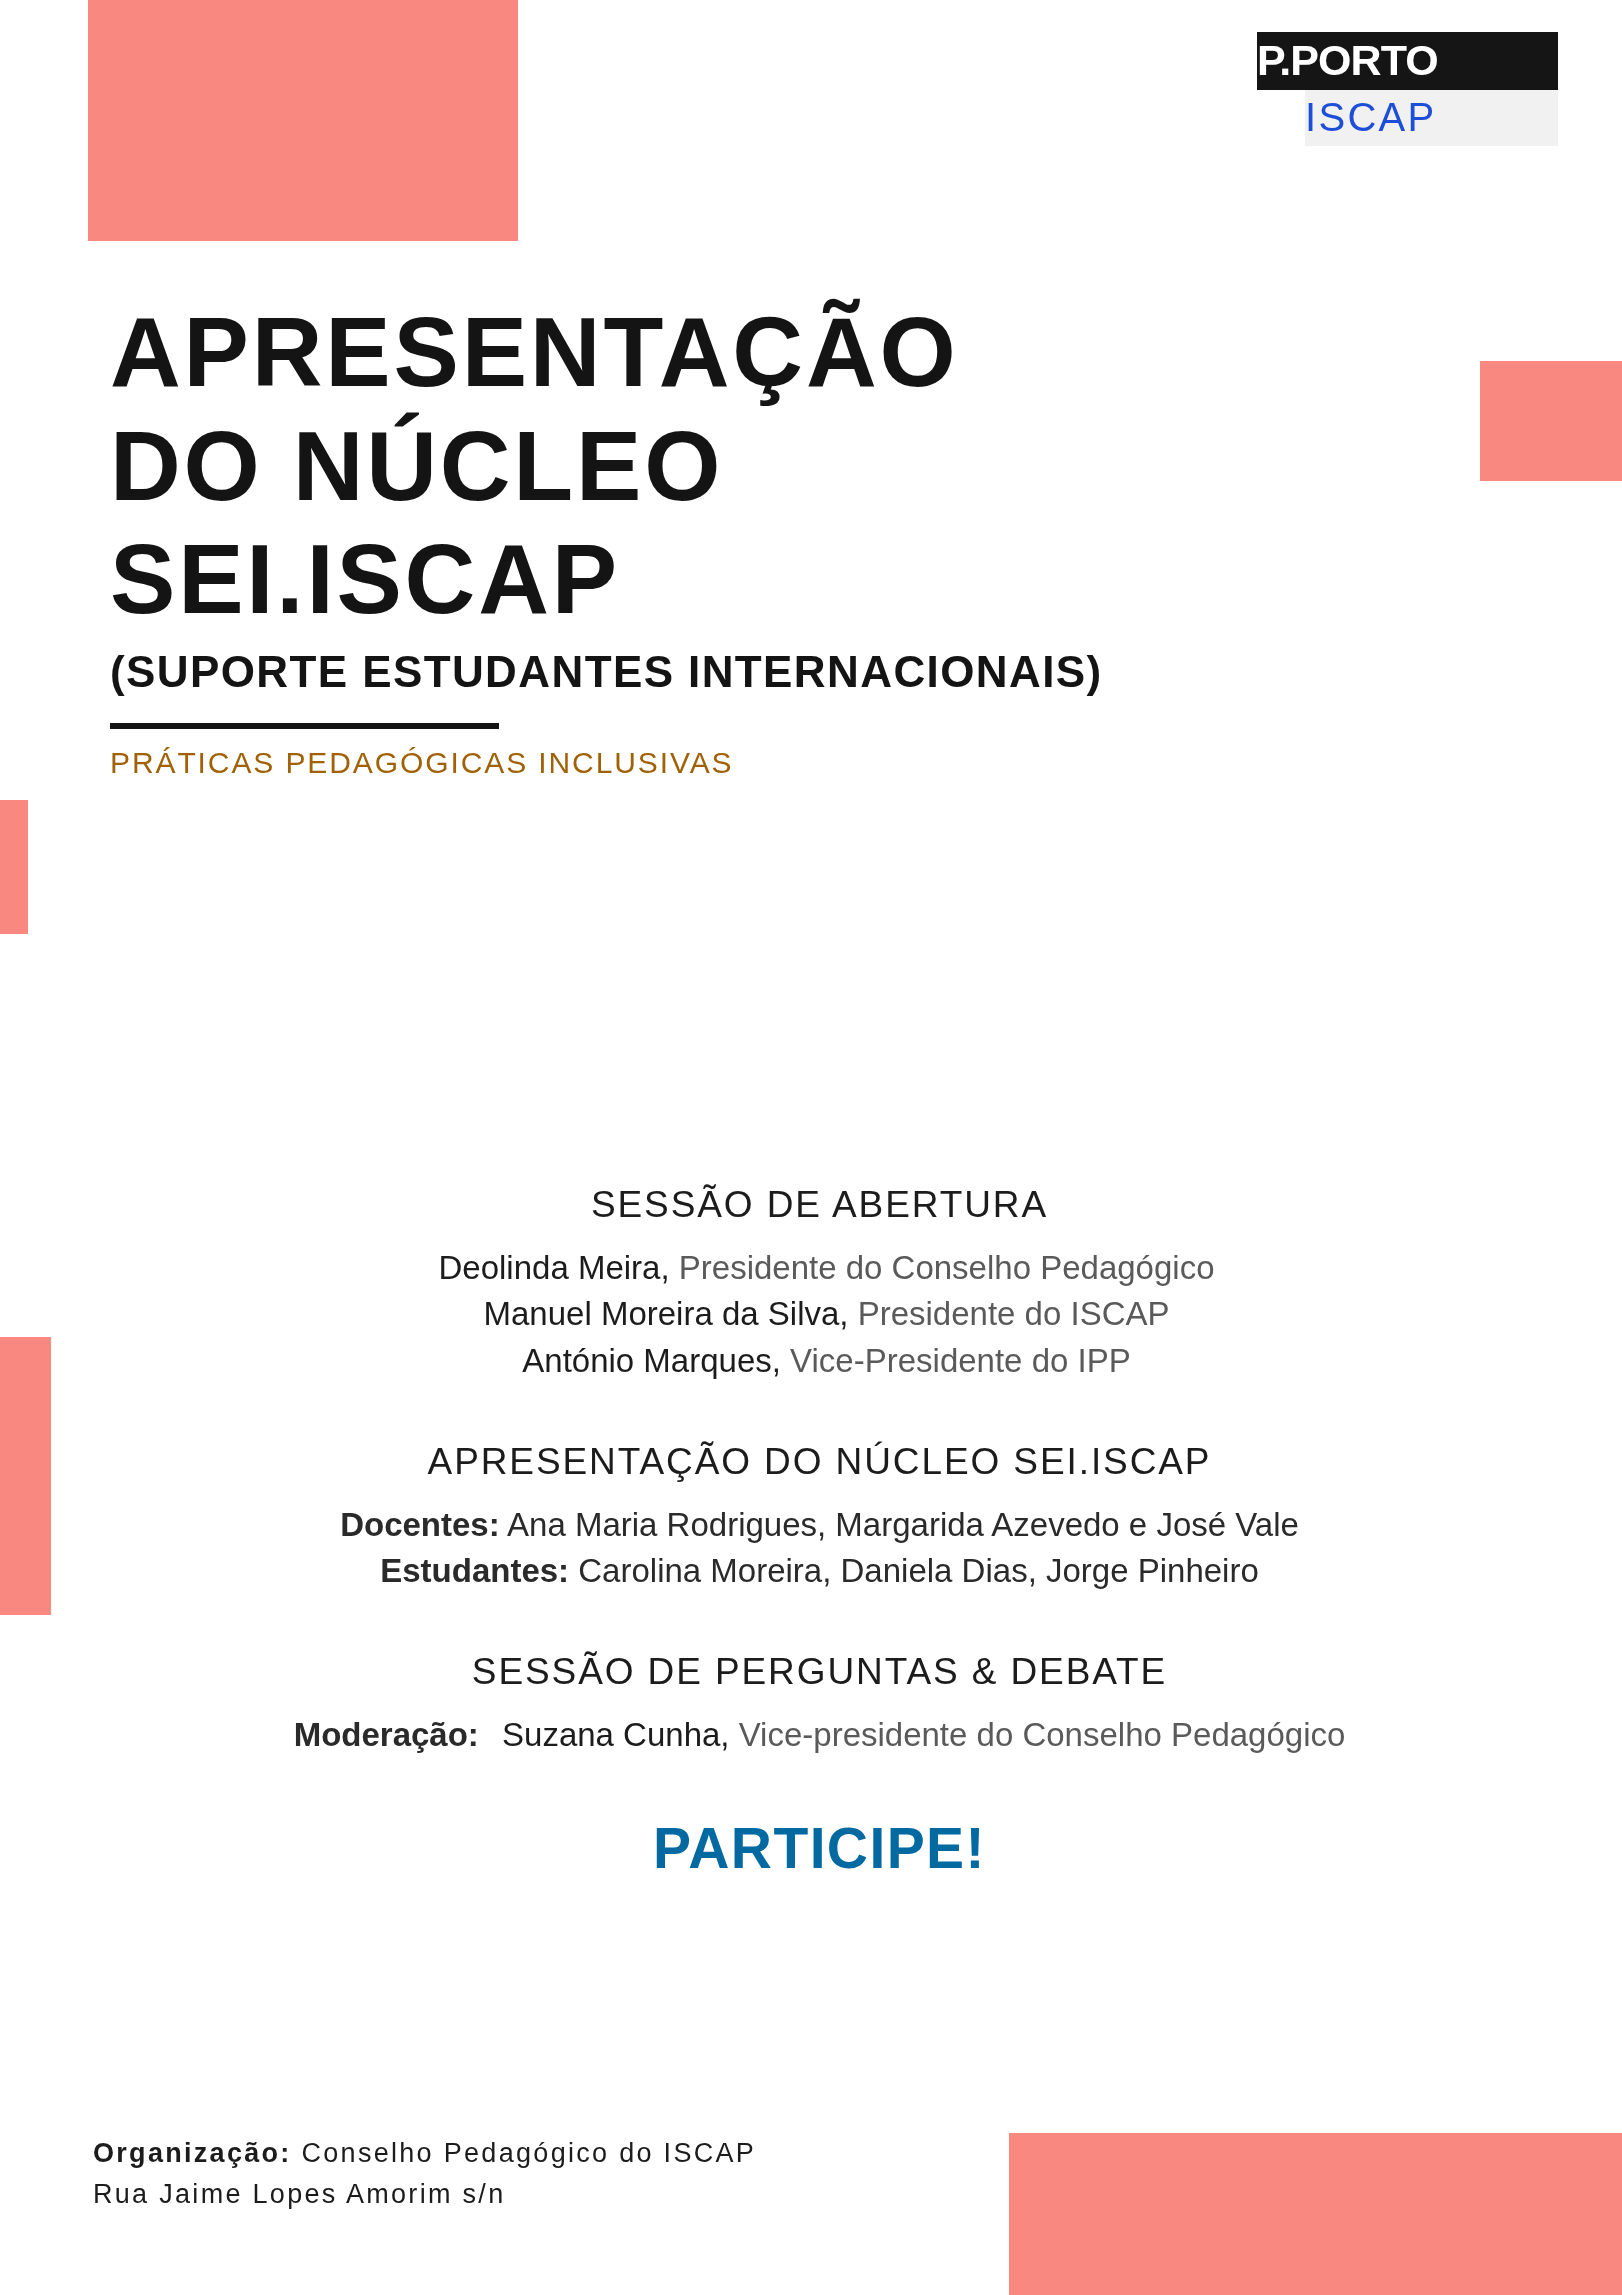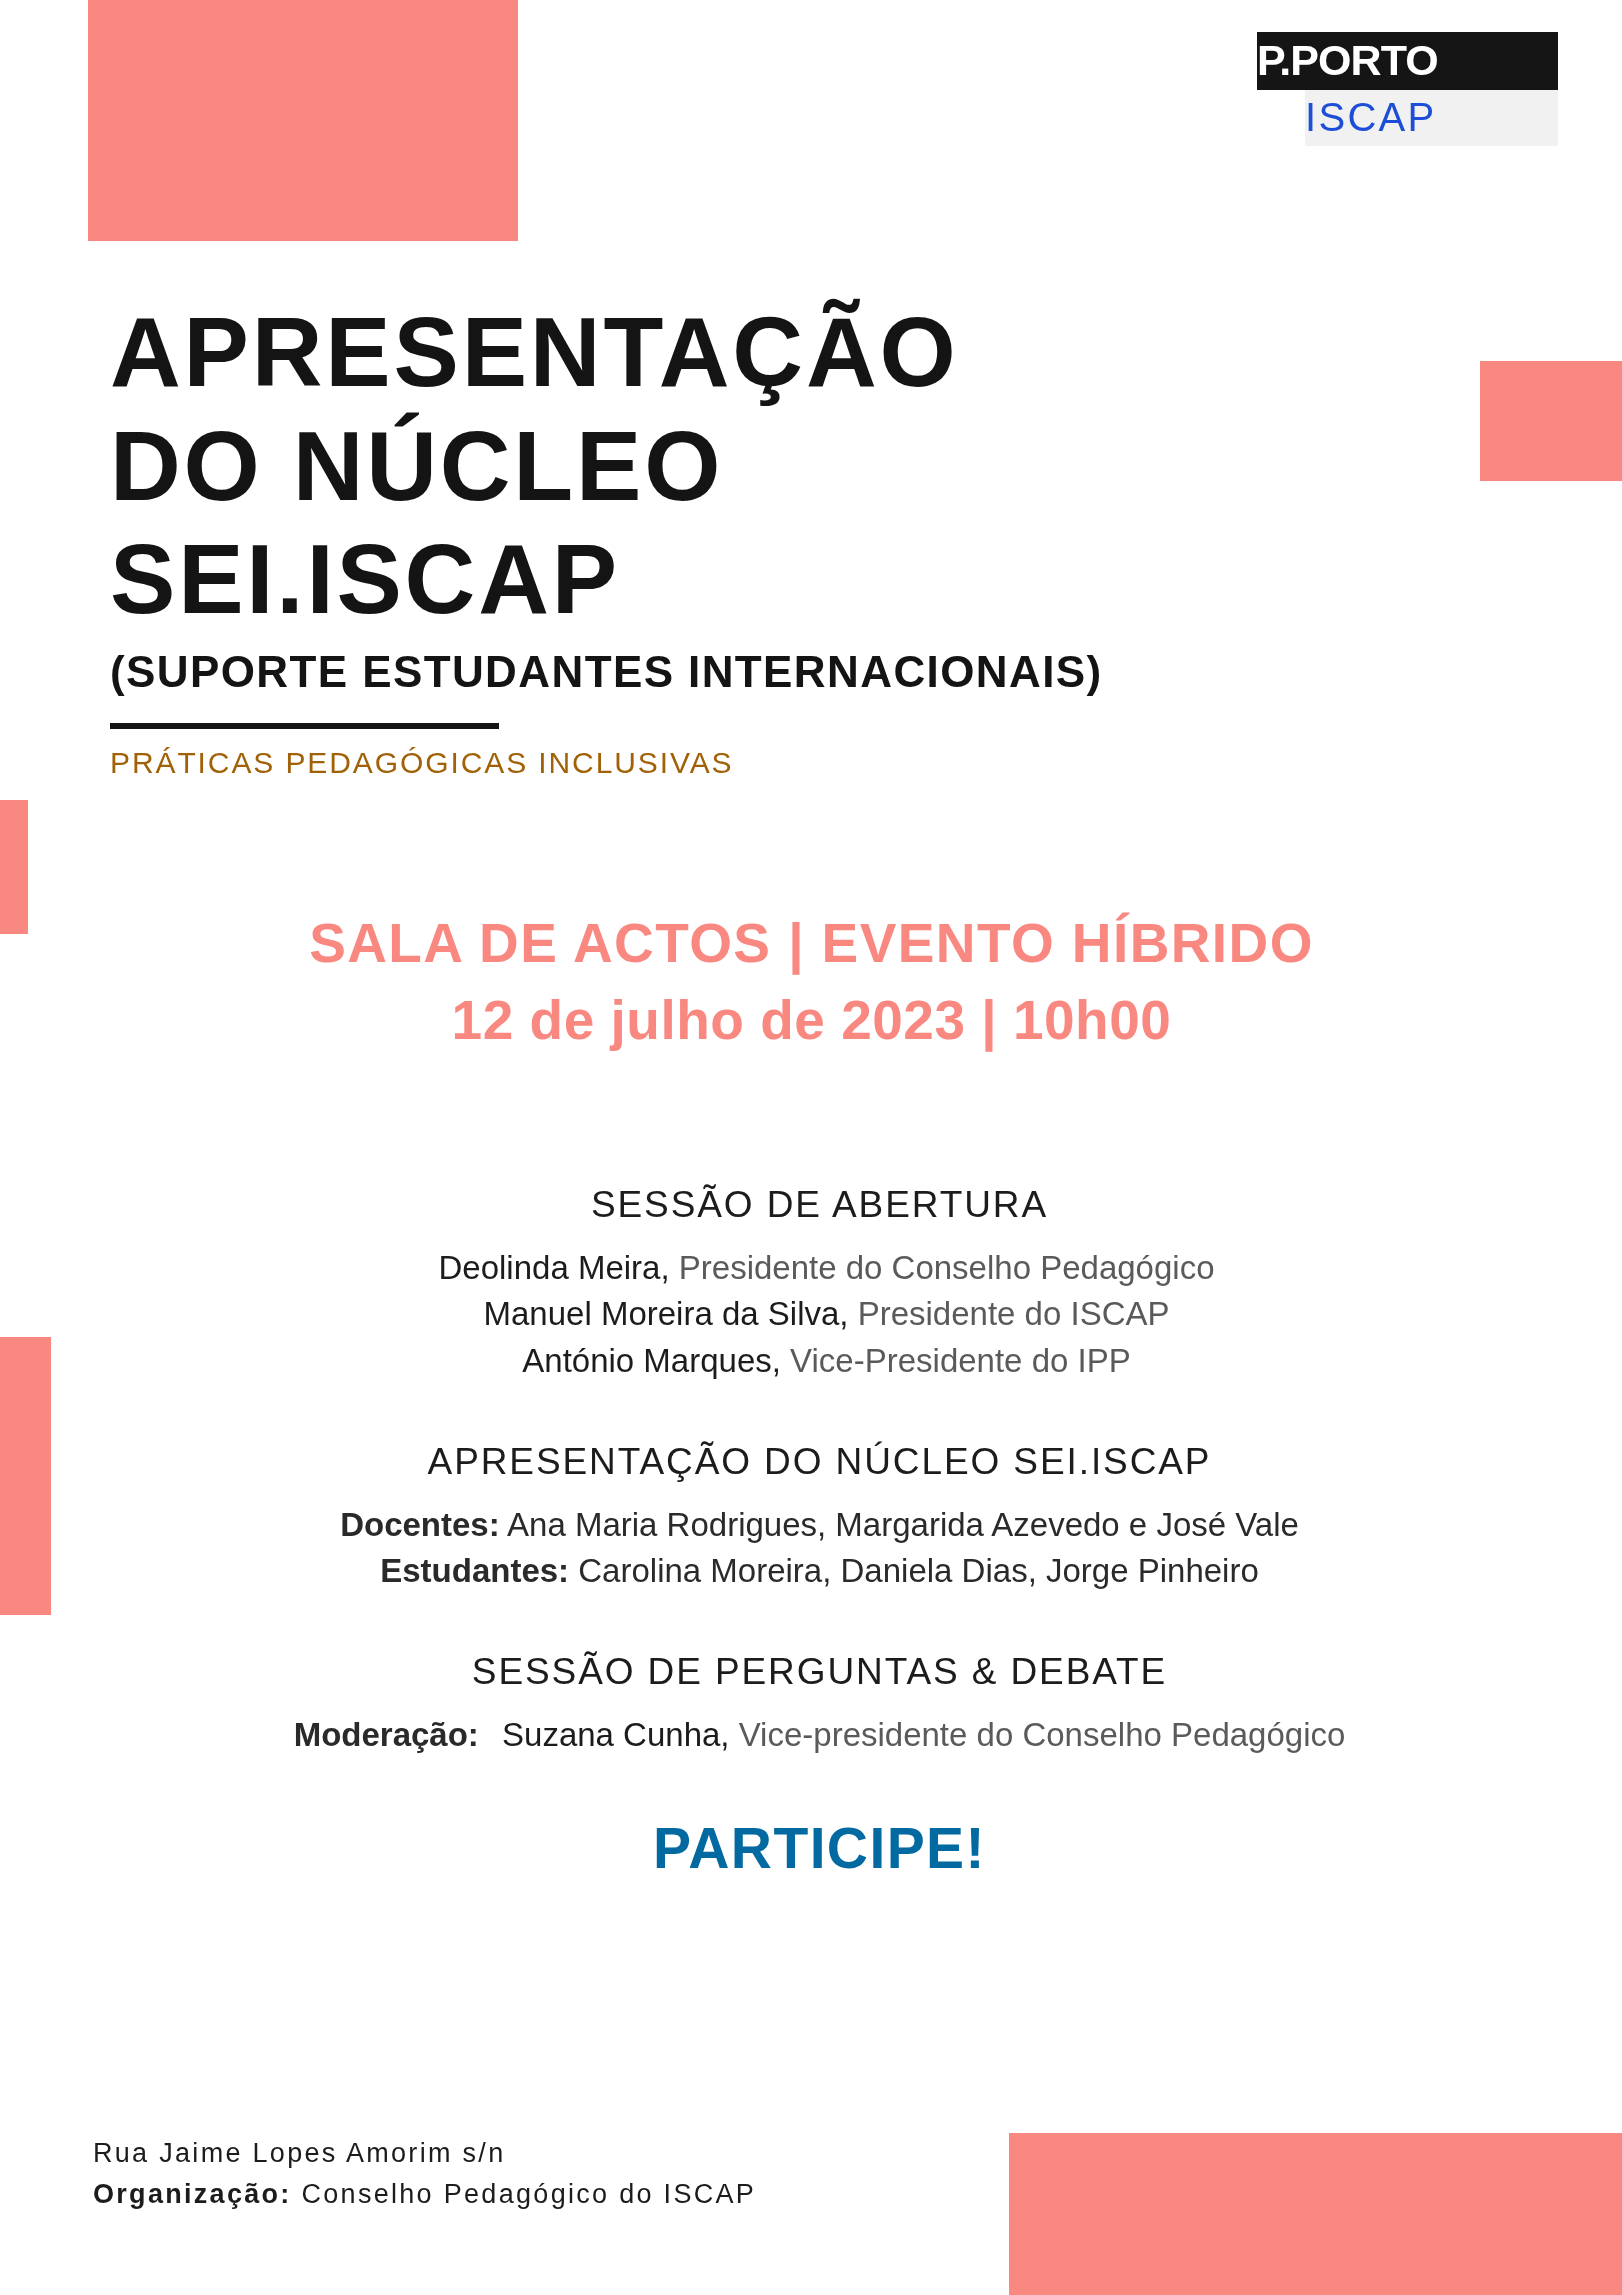--- a/index.html
+++ b/index.html
@@ -184,24 +184,20 @@
 
   <div class="headline">
     <p class="line">APRESENTAÇÃO</p>
     <p class="line">DO NÚCLEO</p>
     <p class="line">SEI.ISCAP</p>
     <p class="sub-paren">(SUPORTE ESTUDANTES INTERNACIONAIS)</p>
     <div class="rule"></div>
     <p class="tagline">PRÁTICAS PEDAGÓGICAS INCLUSIVAS</p>
   </div>
 
-  <div class="event">
-    <p class="venue">SALA DE ACTOS | EVENTO HÍBRIDO</p>
-    <p class="date">12 de julho de 2023 | 10h00</p>
-  </div>
 
   <div class="programme">
 
     <div class="section">
       <p class="section-title">SESSÃO DE ABERTURA</p>
       <p class="person-line">
         <span class="person-name">Deolinda Meira,</span><span class="person-role"> Presidente do Conselho Pedagógico</span>
       </p>
       <p class="person-line">
         <span class="person-name">Manuel Moreira da Silva,</span><span class="person-role"> Presidente do ISCAP</span>
@@ -225,20 +221,20 @@
       <p class="section-title">SESSÃO DE PERGUNTAS &amp; DEBATE</p>
       <p class="person-line">
         <span class="label-bold">Moderação:</span><span class="person-name"> Suzana Cunha,</span><span class="person-role"> Vice-presidente do Conselho Pedagógico</span>
       </p>
     </div>
 
     <p class="participe">PARTICIPE!</p>
   </div>
 
   <div class="footer">
-    <p class="org-line">Rua Jaime Lopes Amorim s/n</p>
     <p class="org-line">
       <span class="org-label">Organização:</span><span> Conselho Pedagógico do ISCAP</span>
     </p>
+    <p class="org-line">Rua Jaime Lopes Amorim s/n</p>
   </div>
 
 </div>
 
 
 </body></html>

